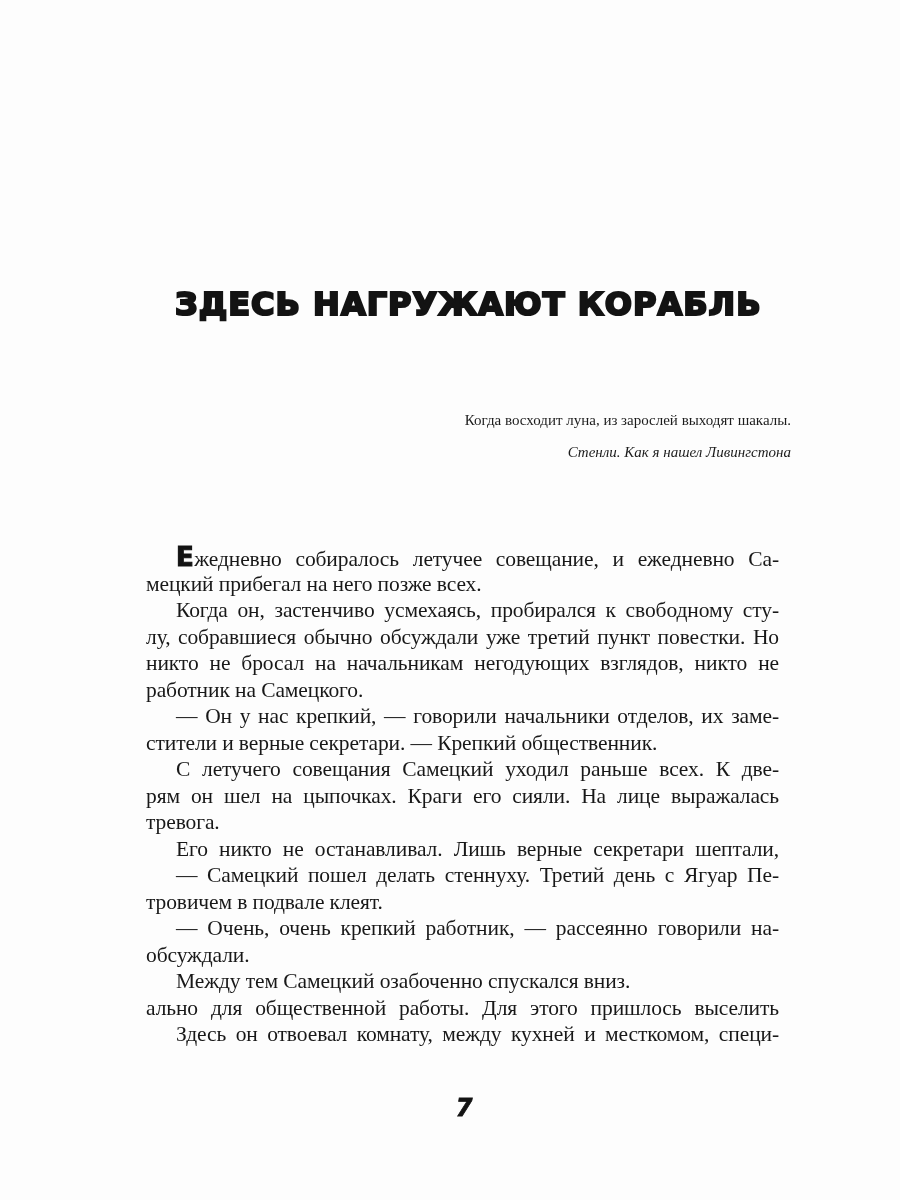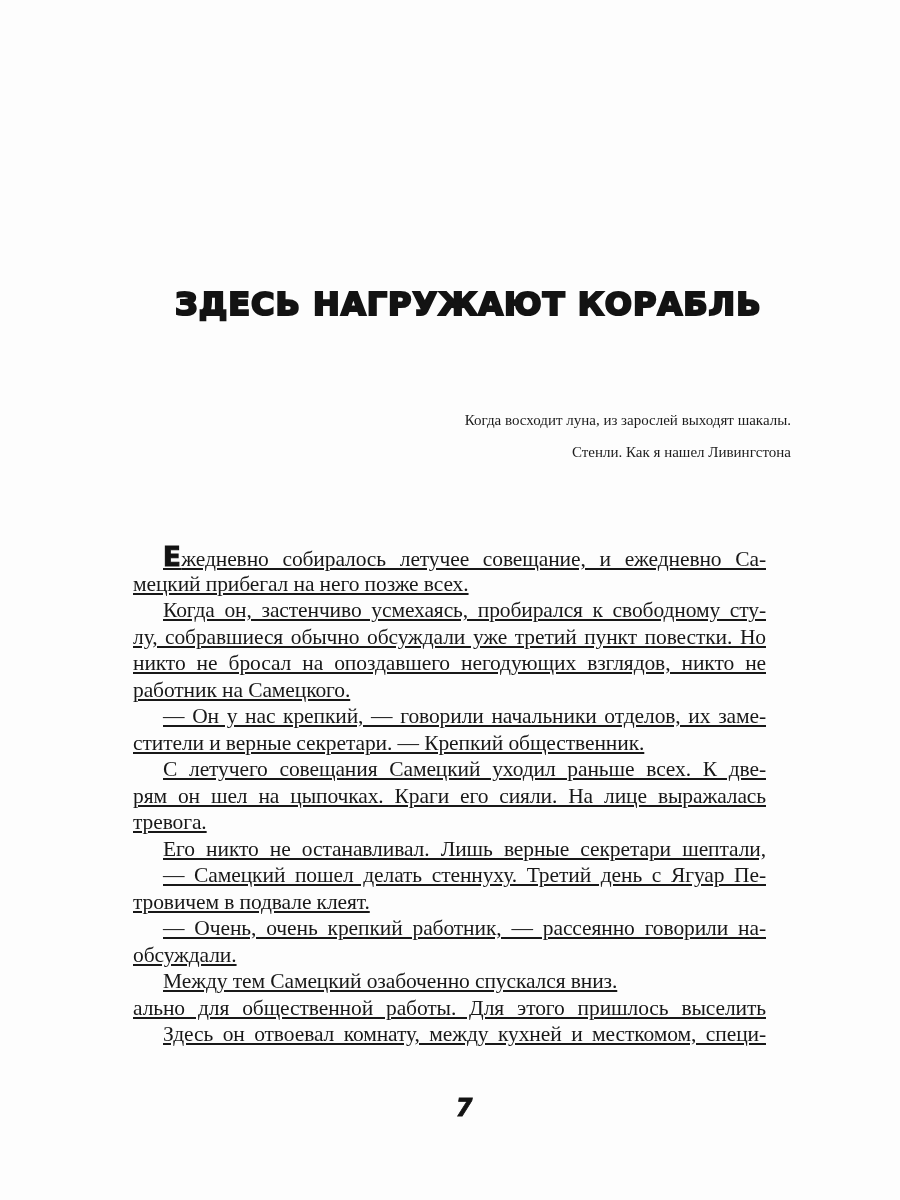--- a/index.html
+++ b/index.html
@@ -37,32 +37,32 @@
   .epigraph {
     position: absolute;
     top: 404px;
     right: 137px;
     text-align: right;
     font-size: 15px;
     line-height: 32px;
     color: #1c1c1c;
   }
   .epigraph .attr {
+    font-style: italic;
   }
   
   .body-text {
     position: absolute;
-    left: 133px;
+    left: 146px;
     top: 544px;
     width: 633px;
     font-size: 21.5px;
     line-height: 26.5px;
     color: #181818;
     letter-spacing: -0.1px;
-    text-decoration: underline;
   }
   .para { margin: 0; }
   .line {
     height: 26.5px;
     white-space: nowrap;
     text-align: justify;
     text-align-last: left;
   }
   .line.just { text-align-last: justify; }
   .line.first { text-indent: 30px; }
@@ -103,21 +103,21 @@
   </div>
 
   <div class="body-text" id="body-text">
       <div class="para">
         <div class="line just first"><span class="initial">Е</span>жедневно собиралось летучее совещание, и ежедневно Са-</div>
         <div class="line">мецкий прибегал на него позже всех.</div>
       </div>
       <div class="para">
         <div class="line just first">Когда он, застенчиво усмехаясь, пробирался к свободному сту-</div>
         <div class="line just">лу, собравшиеся обычно обсуждали уже третий пункт повестки. Но</div>
-        <div class="line just">никто не бросал на опоздавшего негодующих взглядов, никто не</div>
+        <div class="line just">никто не бросал на начальникам негодующих взглядов, никто не</div>
         <div class="line">работник на Самецкого.</div>
       </div>
       <div class="para">
         <div class="line just first">— Он у нас крепкий, — говорили начальники отделов, их заме-</div>
         <div class="line">стители и верные секретари. — Крепкий общественник.</div>
       </div>
       <div class="para">
         <div class="line just first">С летучего совещания Самецкий уходил раньше всех. К две-</div>
         <div class="line just">рям он шел на цыпочках. Краги его сияли. На лице выражалась</div>
         <div class="line">тревога.</div>

